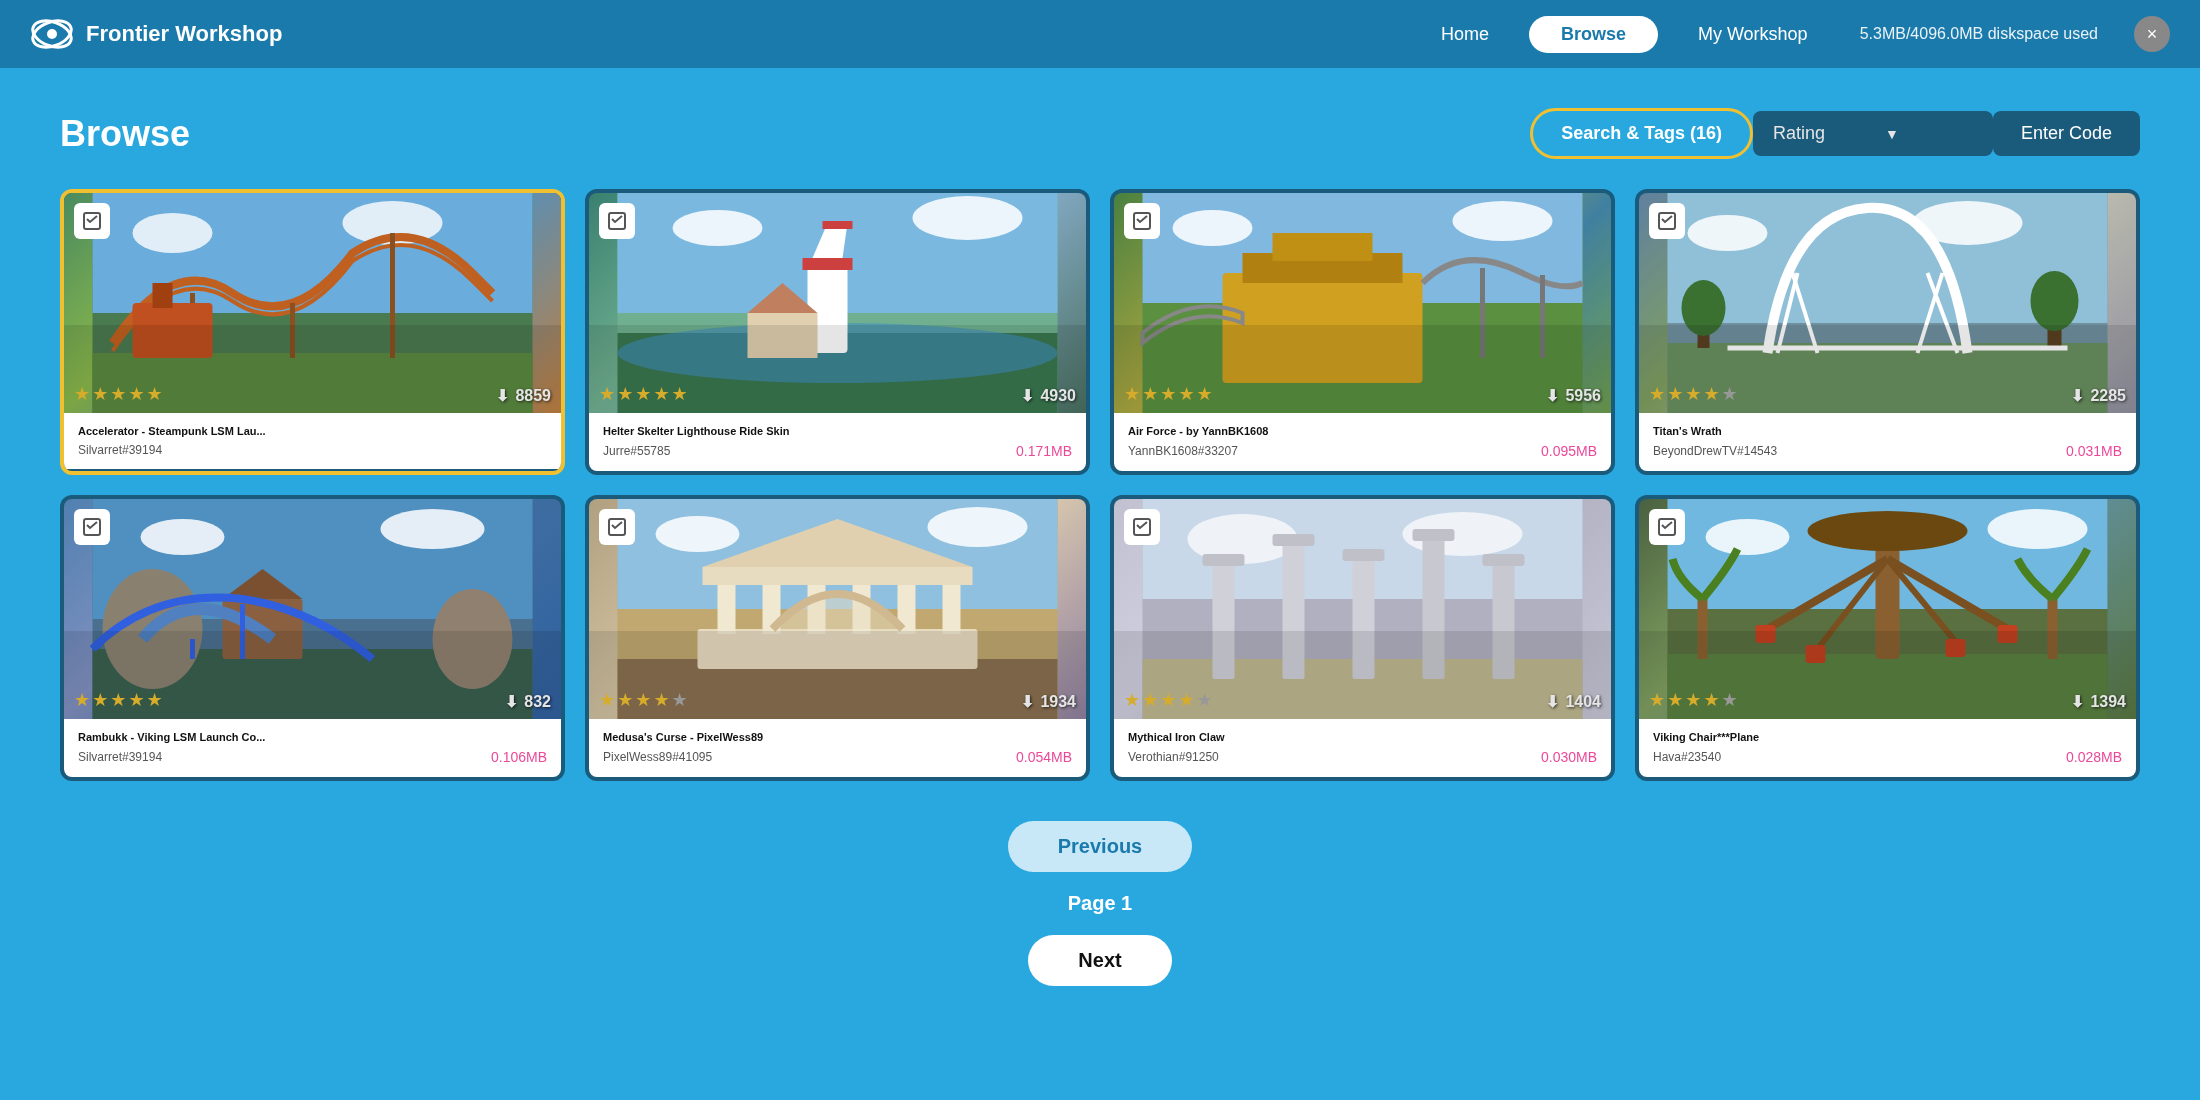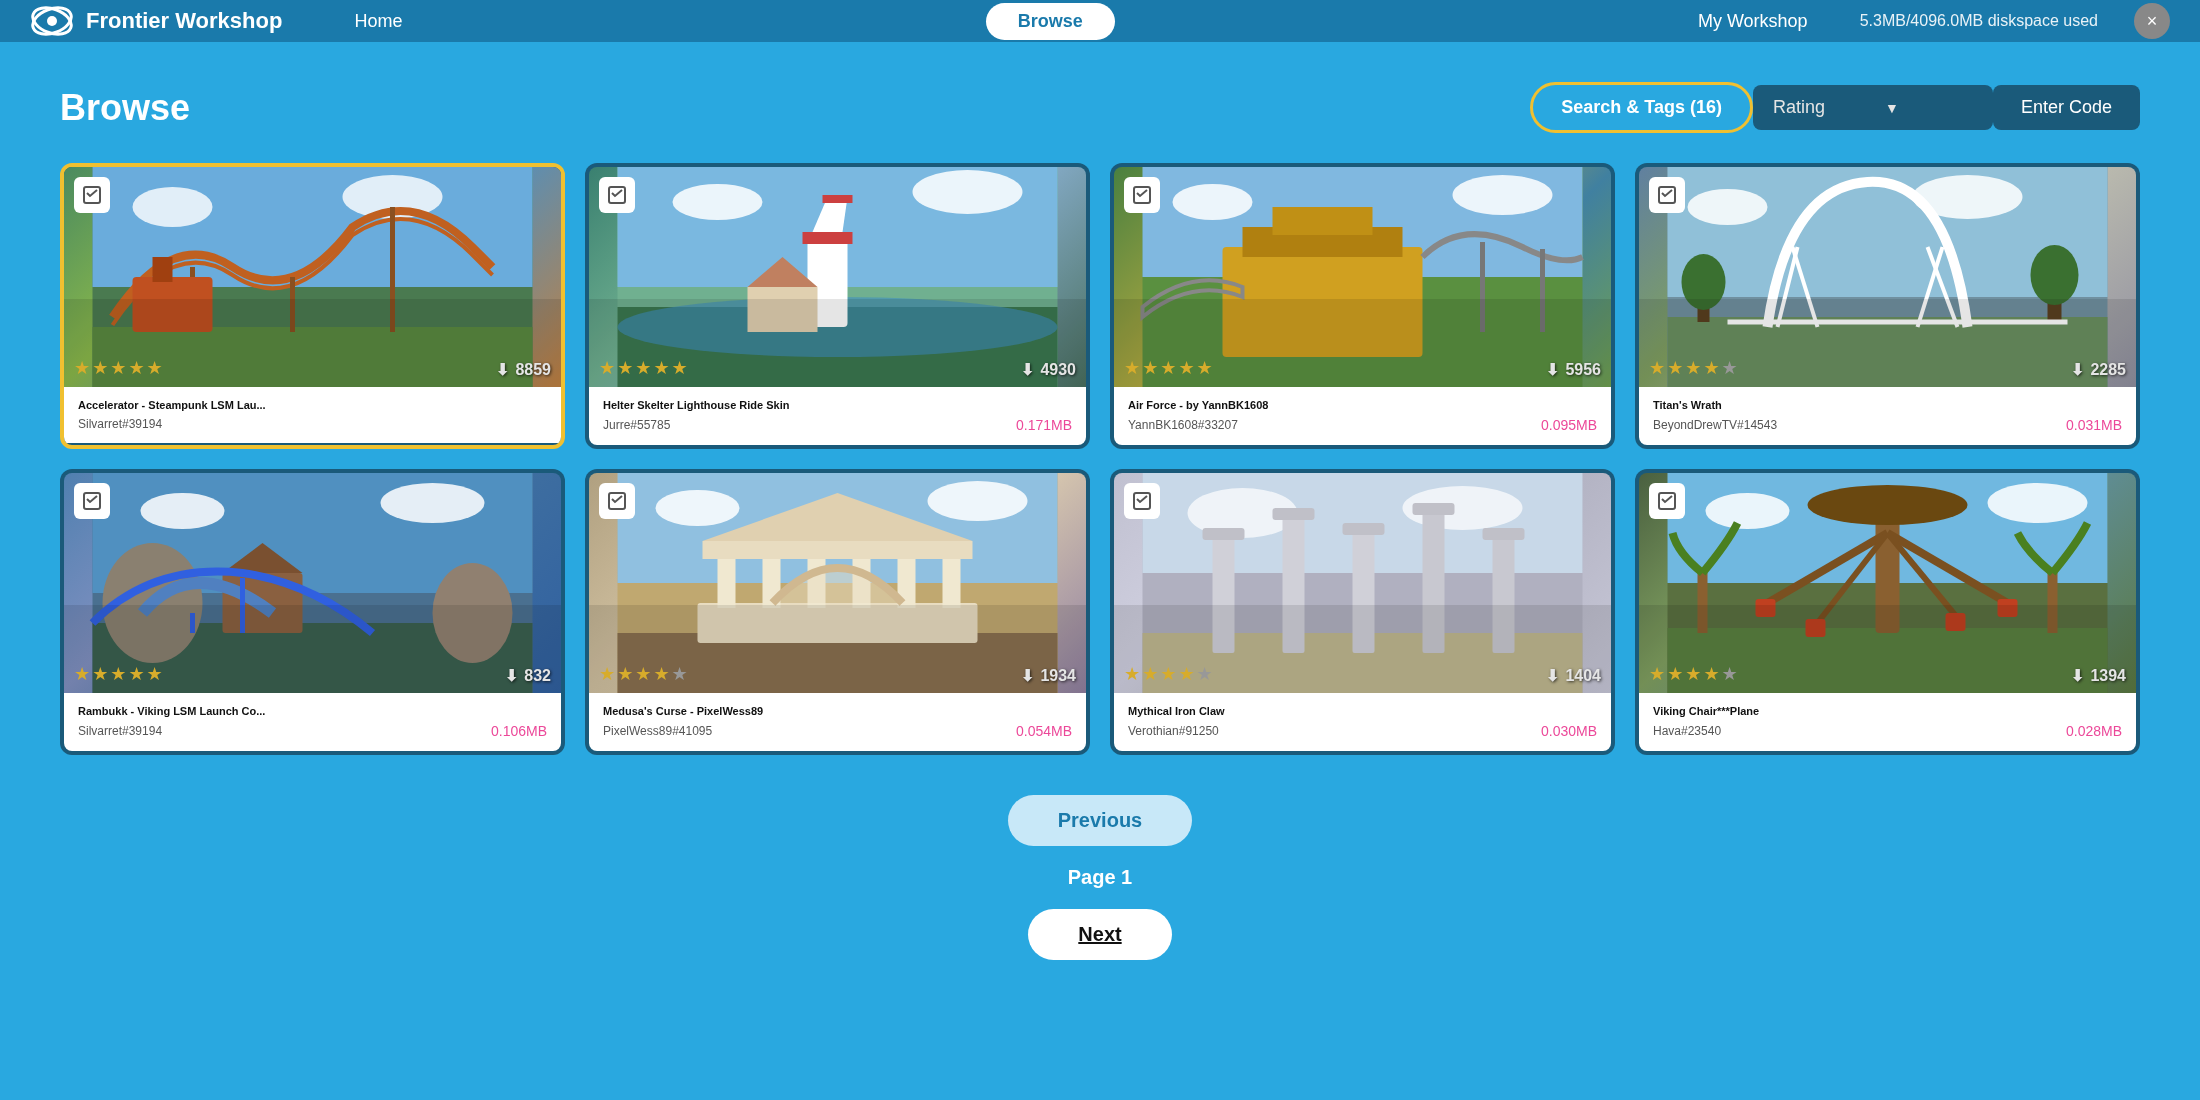--- a/index.html
+++ b/index.html
@@ -8,21 +8,21 @@
       font-family: 'Segoe UI', Arial, sans-serif;
       width: 2200px;
       height: 1100px;
       overflow: hidden;
       color: white;
     }
 
     
     .header {
       background: #1a7aab;
-      height: 42px;
+      height: 68px;
       display: flex;
       align-items: center;
       padding: 0 30px;
       gap: 20px;
     }
     .logo-area {
       display: flex;
       align-items: center;
       gap: 12px;
       margin-right: 20px;
@@ -31,23 +31,23 @@
       width: 44px;
       height: 44px;
     }
     .logo-text {
       font-size: 22px;
       font-weight: 700;
       color: white;
     }
     .nav-tabs {
       display: flex;
-      gap: 0;
+      gap: 8px;
       flex: 1;
-      justify-content: space-between;
+      justify-content: flex-end;
     }
     .nav-tab {
       padding: 8px 32px;
       border-radius: 24px;
       font-size: 18px;
       font-weight: 500;
       cursor: pointer;
       border: none;
       background: transparent;
       color: white;
@@ -266,21 +266,20 @@
       cursor: pointer;
       border: none;
     }
     .page-btn.prev {
       background: #c8e8f8;
       color: #1a7aab;
     }
     .page-btn.next {
       background: white;
       color: #111;
-      text-decoration: underline;
     }
     .page-indicator {
       font-size: 20px;
       font-weight: 600;
       color: white;
     }
 
     
     .ride-svg {
       width: 100%;

